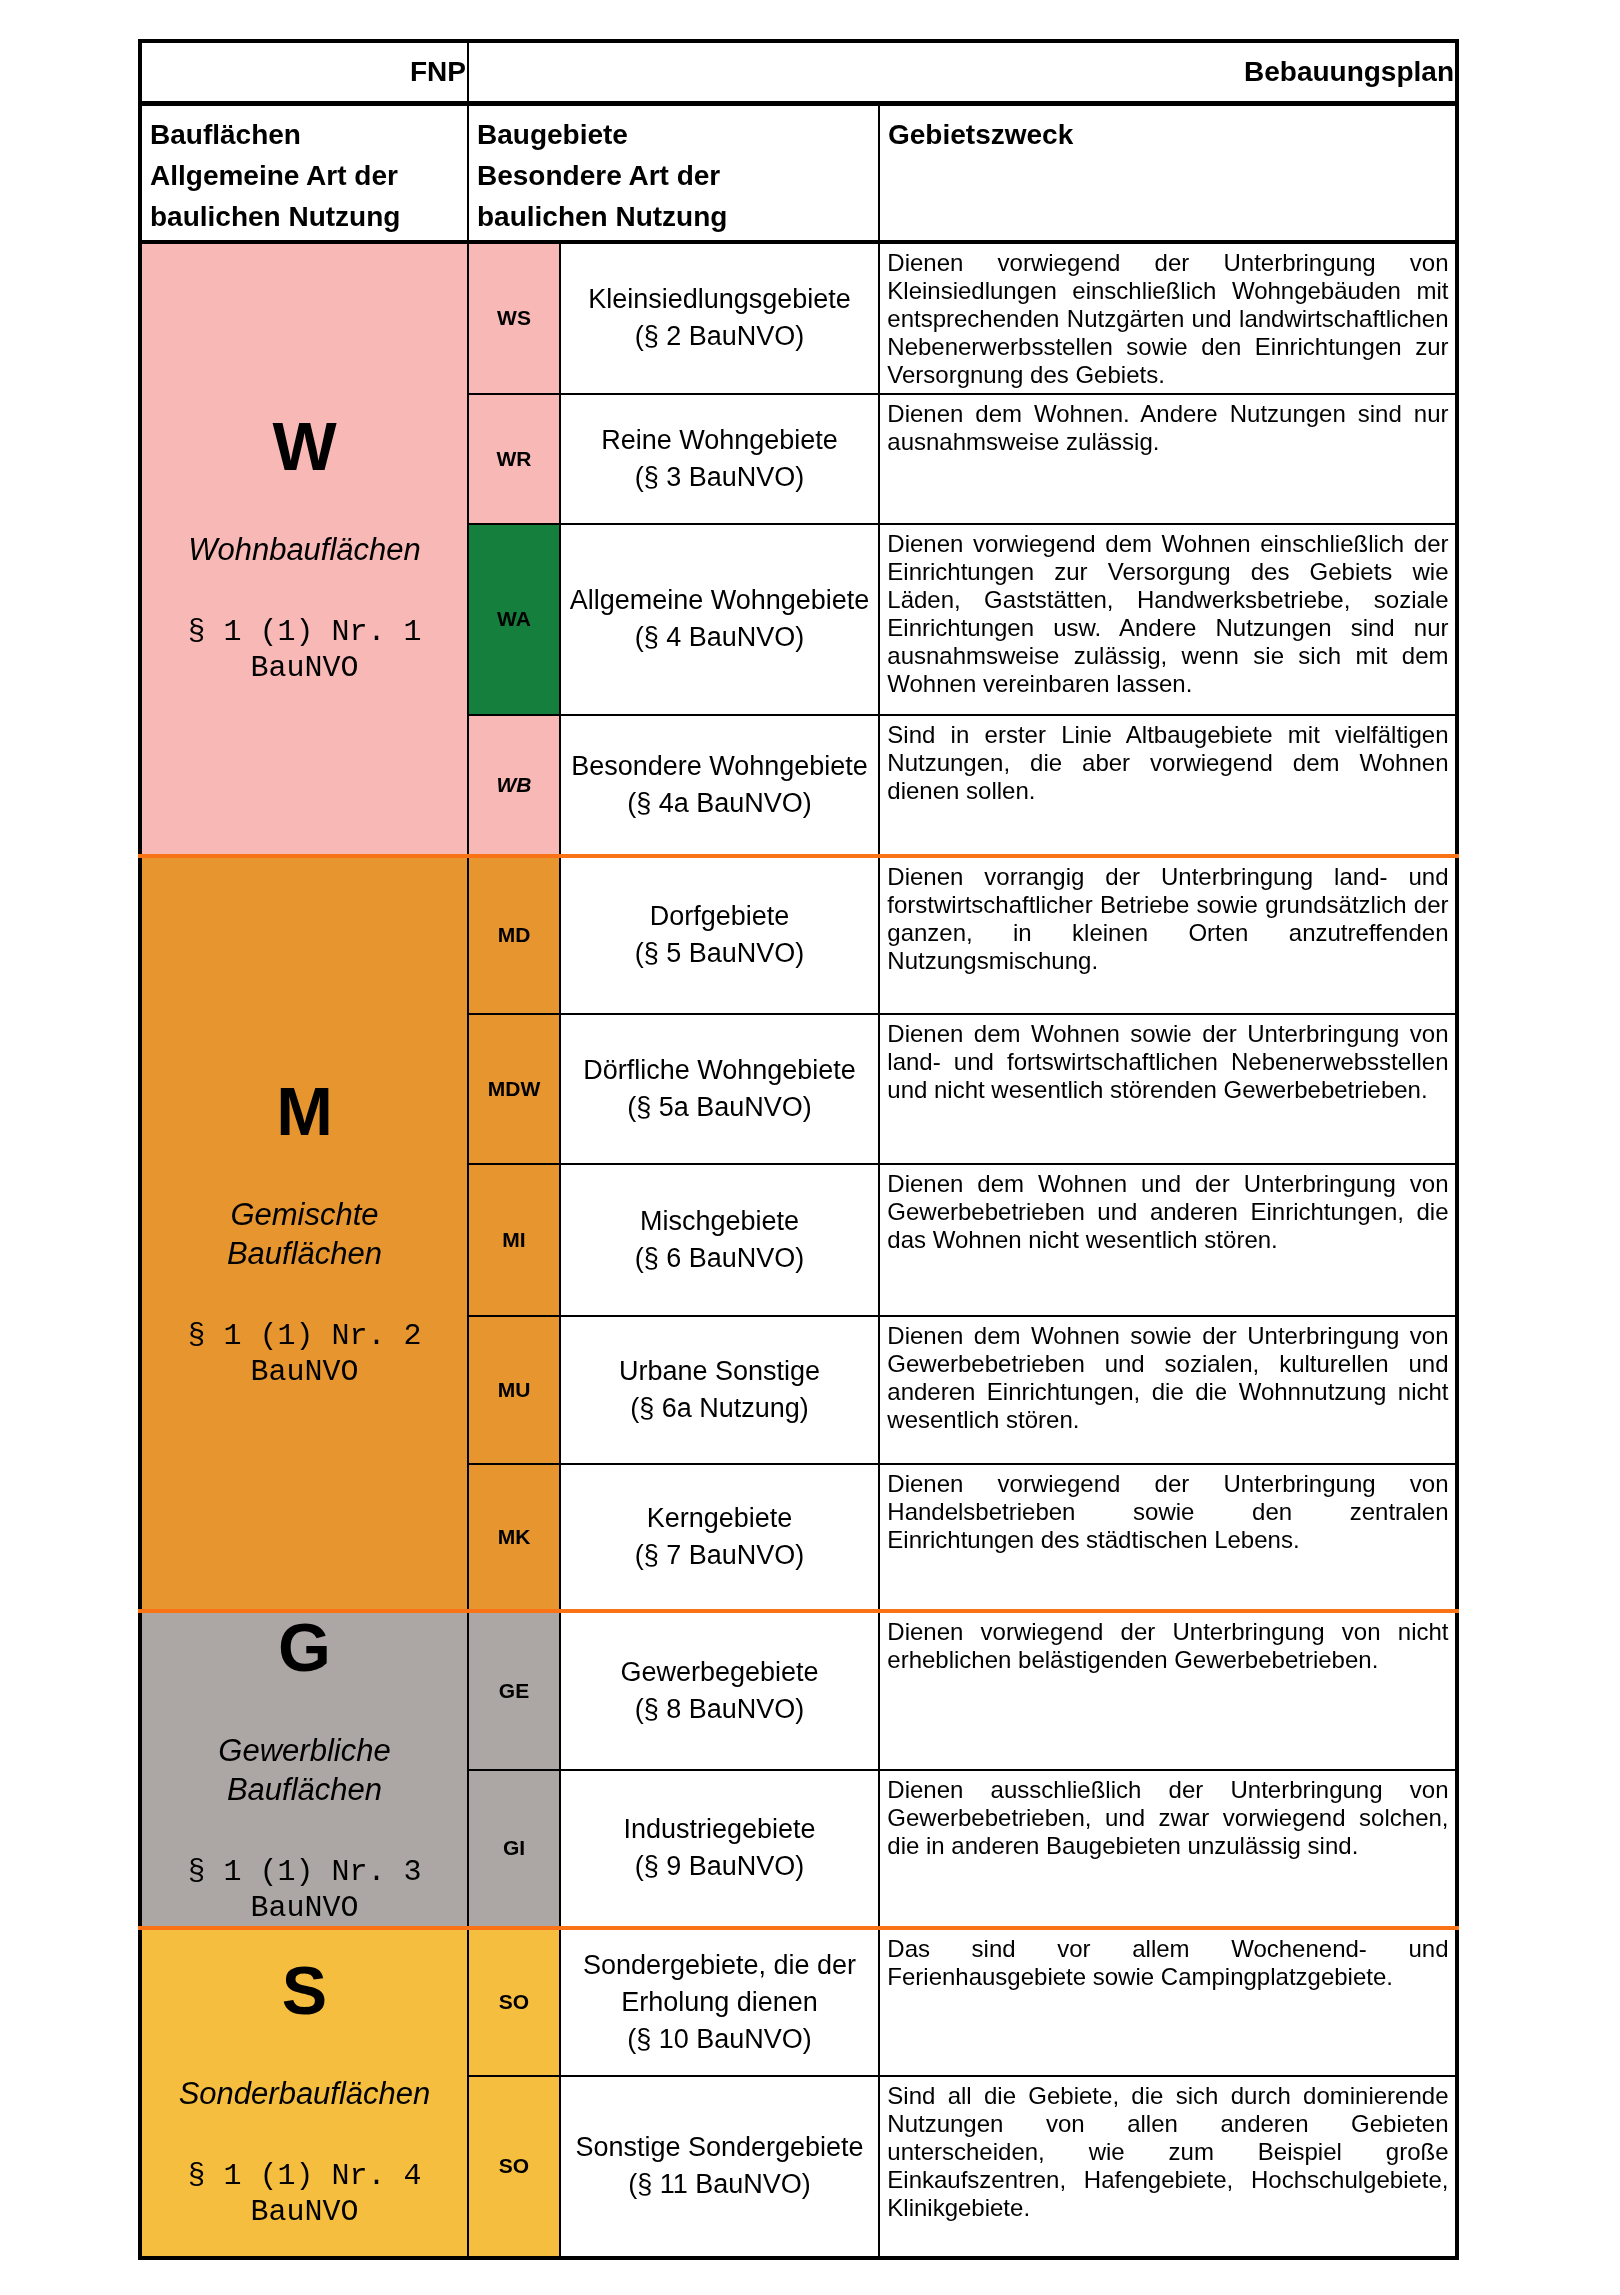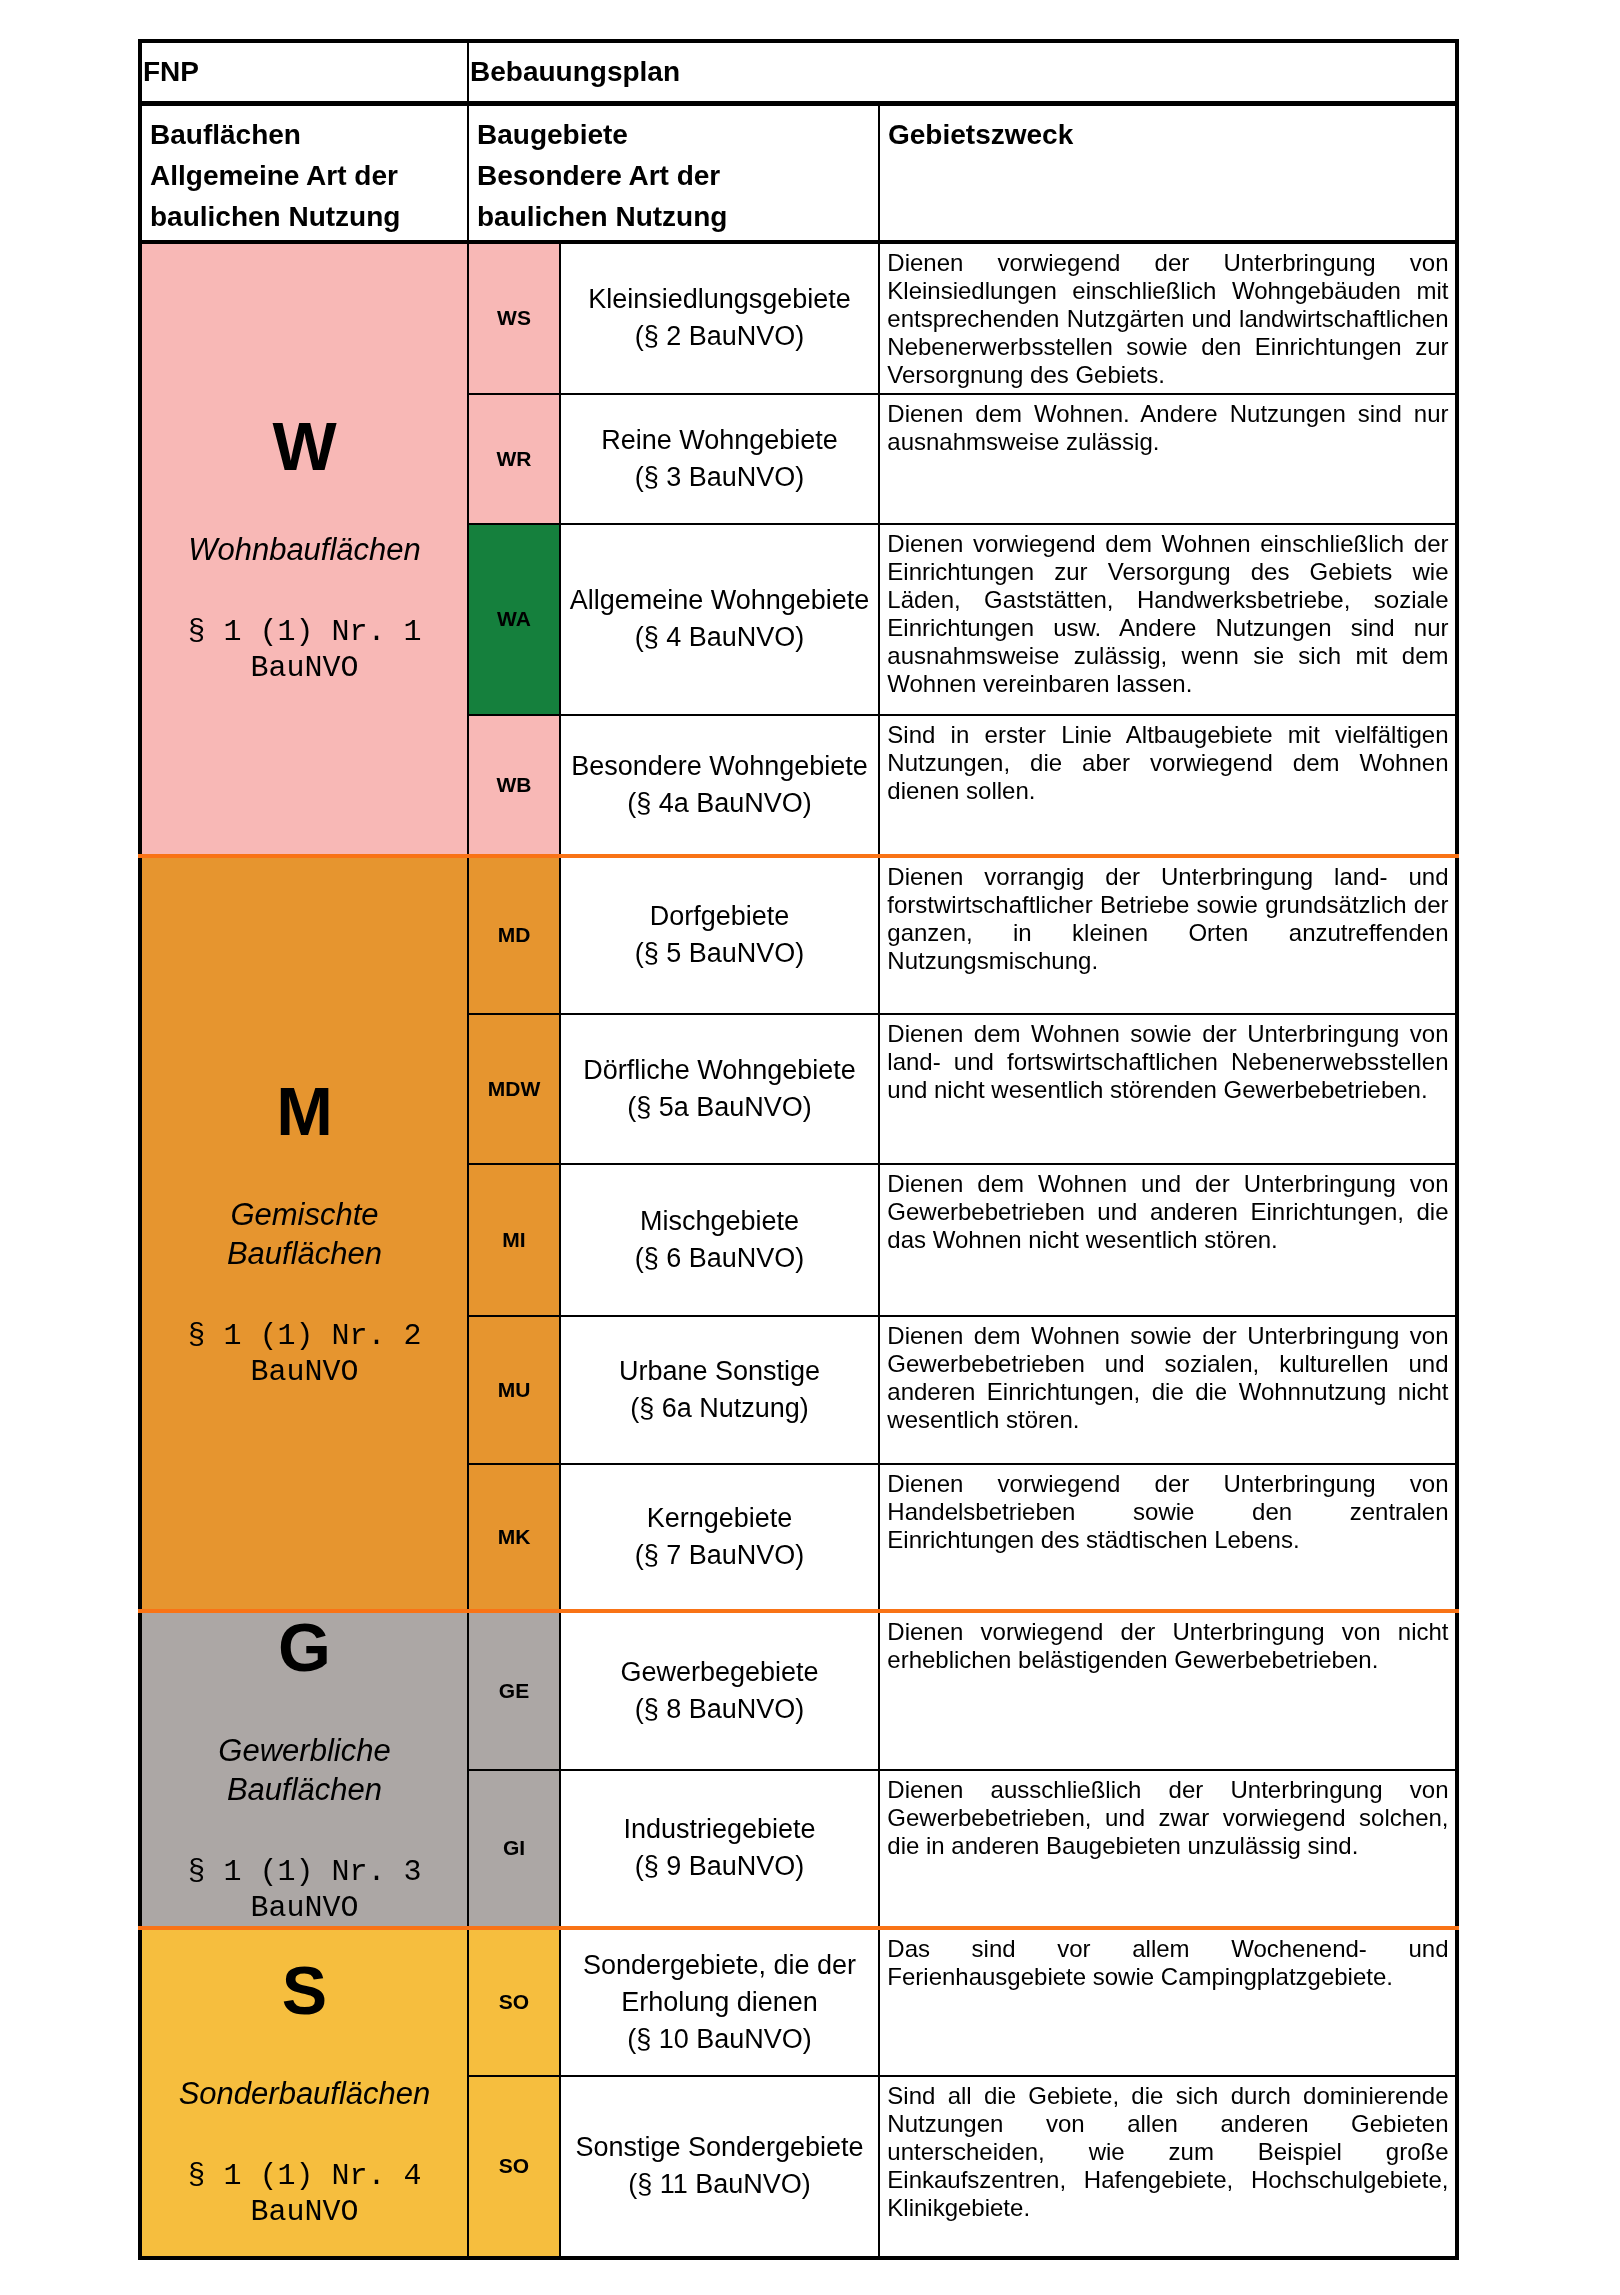--- a/index.html
+++ b/index.html
@@ -13,21 +13,21 @@
     border-collapse: collapse;
     border: 4px solid #000;
   }
   .bau-table th, .bau-table td { border: 2.4px solid #000; overflow: hidden; }
 
   tr.hr1 th { border-bottom: 5.7px solid #000; }
   tr.hr2 th { border-bottom: 4.9px solid #000; }
   tr.sec-top td { border-top: 4px solid #f97316; }
 
   .h1 {
-    font-size: 28px; font-weight: bold; text-align: left; vertical-align: middle;
+    font-size: 28px; font-weight: bold; text-align: right; vertical-align: middle;
     background: #fff;
   }
   .h2 {
     font-size: 28px; font-weight: bold; text-align: left; vertical-align: top;
     padding: 8px 6.5px 3.2px 8px; line-height: 41px; white-space: pre-line; background: #fff;
   }
 
   td.section { vertical-align: middle; text-align: center; padding: 0 4.9px; }
   .letter  { font-size: 68px; font-weight: bold; line-height: 1; margin-bottom: 50px; }
   .secname { font-size: 31px; line-height: 39px; white-space: pre-line; margin-bottom: 45px; font-style: italic; }
@@ -89,21 +89,21 @@
         <td class="code" style="background-color: rgb(248, 184, 182);">WR</td>
         <td class="gebiet"><div>Reine Wohngebiete</div><div>(§ 3 BauNVO)</div></td>
         <td class="zweck">Dienen dem Wohnen. Andere Nutzungen sind nur ausnahmsweise zulässig.</td>
       </tr>
       <tr style="height:191px">
         <td class="code" style="background-color: #15803d;">WA</td>
         <td class="gebiet"><div>Allgemeine Wohngebiete</div><div>(§ 4 BauNVO)</div></td>
         <td class="zweck">Dienen vorwiegend dem Wohnen einschließlich der Einrichtungen zur Versorgung des Gebiets wie Läden, Gaststätten, Handwerksbetriebe, soziale Einrichtungen usw. Andere Nutzungen sind nur ausnahmsweise zulässig, wenn sie sich mit dem Wohnen vereinbaren lassen.</td>
       </tr>
       <tr style="height:141px">
-        <td class="code" style="background-color: rgb(248, 184, 182);">WB</td>
+        <td class="code" style="background-color: rgb(248, 184, 182); font-style: italic;">WB</td>
         <td class="gebiet"><div>Besondere Wohngebiete</div><div>(§ 4a BauNVO)</div></td>
         <td class="zweck">Sind in erster Linie Altbaugebiete mit vielfältigen Nutzungen, die aber vorwiegend dem Wohnen dienen sollen.</td>
       </tr>
 
       <tr class="sec-top" style="height:158px">
         <td class="section" rowspan="5" style="background-color: rgb(230, 149, 47);">
           <div class="letter">M</div>
           <div class="secname">Gemischte
 Bauflächen</div>
           <div class="secref">§ 1 (1) Nr. 2 BauNVO</div>

